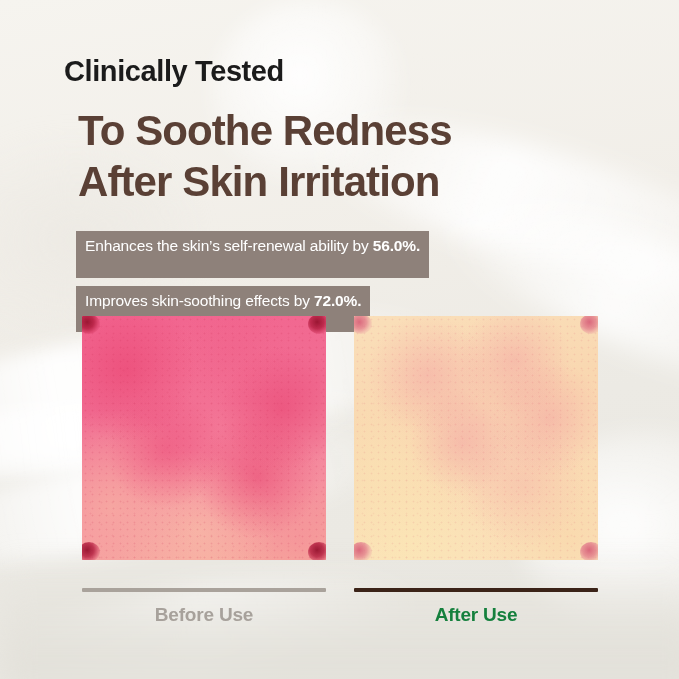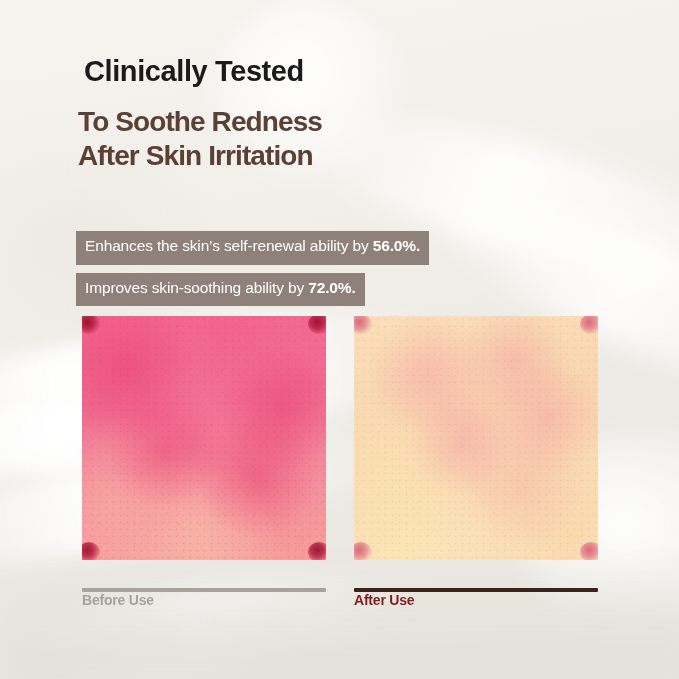--- a/index.html
+++ b/index.html
@@ -103,55 +103,55 @@
 
   
   .content {
     position: relative;
     width: 100%;
     height: 100%;
   }
 
   .eyebrow {
     position: absolute;
-    left: 84px;
+    left: 64px;
     top: 57px;
     font-size: 29px;
     font-weight: 700;
     letter-spacing: -0.4px;
     color: #1b1b1b;
     line-height: 1;
     white-space: nowrap;
   }
 
   .headline {
     position: absolute;
     left: 78px;
     top: 105px;
-    font-size: 28px;
+    font-size: 42px;
     font-weight: 700;
     letter-spacing: -0.9px;
     line-height: 1.22;
     color: #5a4035;
     white-space: nowrap;
   }
   .headline .hl-line { display: block; }
 
   .stat-list {
     position: absolute;
     left: 76px;
     top: 231px;
   }
   .stat-bar {
     display: inline-block;
     background: #8e817a;
     color: #ffffff;
     font-size: 15.5px;
     line-height: 1;
-    padding: 7px 9px 11px 9px;
+    padding: 7px 9px 24px 9px;
     letter-spacing: -0.15px;
     white-space: nowrap;
   }
   .stat-row { margin-bottom: 8px; }
   .stat-bar b { font-weight: 700; }
 
   
   .panels {
     position: absolute;
     left: 82px;
@@ -258,28 +258,28 @@
 
   .legend-rule {
     height: 4px;
     width: 100%;
     border-radius: 1px;
   }
   .rule-before { background: #a9a29b; }
   .rule-after  { background: #3b2318; }
 
   .legend-label {
-    margin-top: 0;
-    text-align: left;
-    font-size: 14px;
+    margin-top: 12px;
+    text-align: center;
+    font-size: 19px;
     font-weight: 700;
     letter-spacing: -0.2px;
   }
   .label-before { color: #a7a19b; }
-  .label-after  { color: #7f1d1d; }
+  .label-after  { color: #15803d; }
 </style>
 </head>
 <body>
 
 <div id="ad-card">
 
   <div class="bg-base"></div>
   <div class="bg-swirl sw9"></div>
   <div class="bg-swirl sw7"></div>
   <div class="bg-swirl sw5"></div>
@@ -298,21 +298,21 @@
     <div class="headline">
       <span class="hl-line">To Soothe Redness</span>
       <span class="hl-line">After Skin Irritation</span>
     </div>
 
     <div class="stat-list">
       <div class="stat-row">
         <span class="stat-bar"><span>Enhances the skin’s self-renewal ability by </span><b>56.0%.</b></span>
       </div>
       <div class="stat-row">
-        <span class="stat-bar"><span>Improves skin-soothing ability by </span><b>72.0%.</b></span>
+        <span class="stat-bar"><span>Improves skin-soothing effects by </span><b>72.0%.</b></span>
       </div>
     </div>
 
     <div class="panels">
 
       <div class="panel panel-before">
         <div class="skin skin-before"></div>
         <div class="grain"></div>
         <div class="spot spot-before sp-tl"></div>
         <div class="spot spot-before sp-tr"></div>

